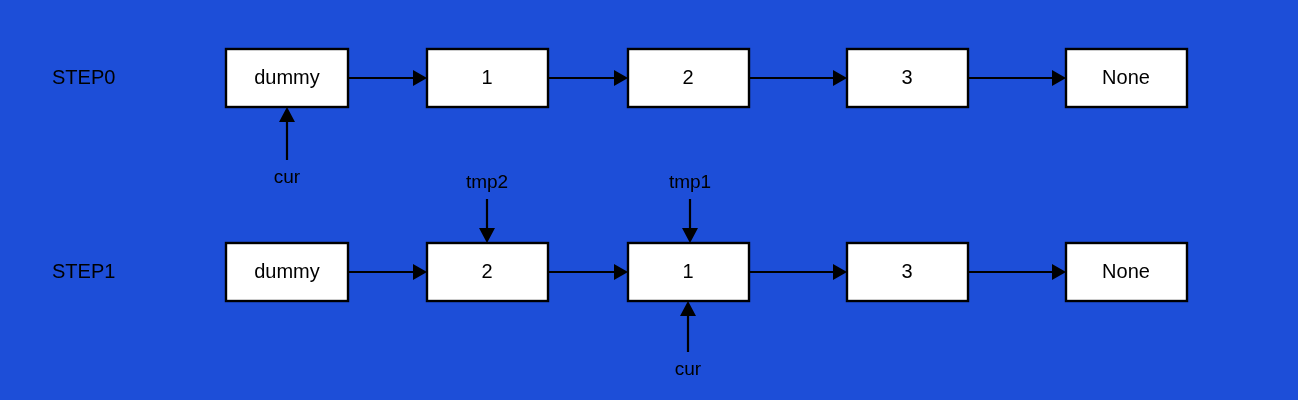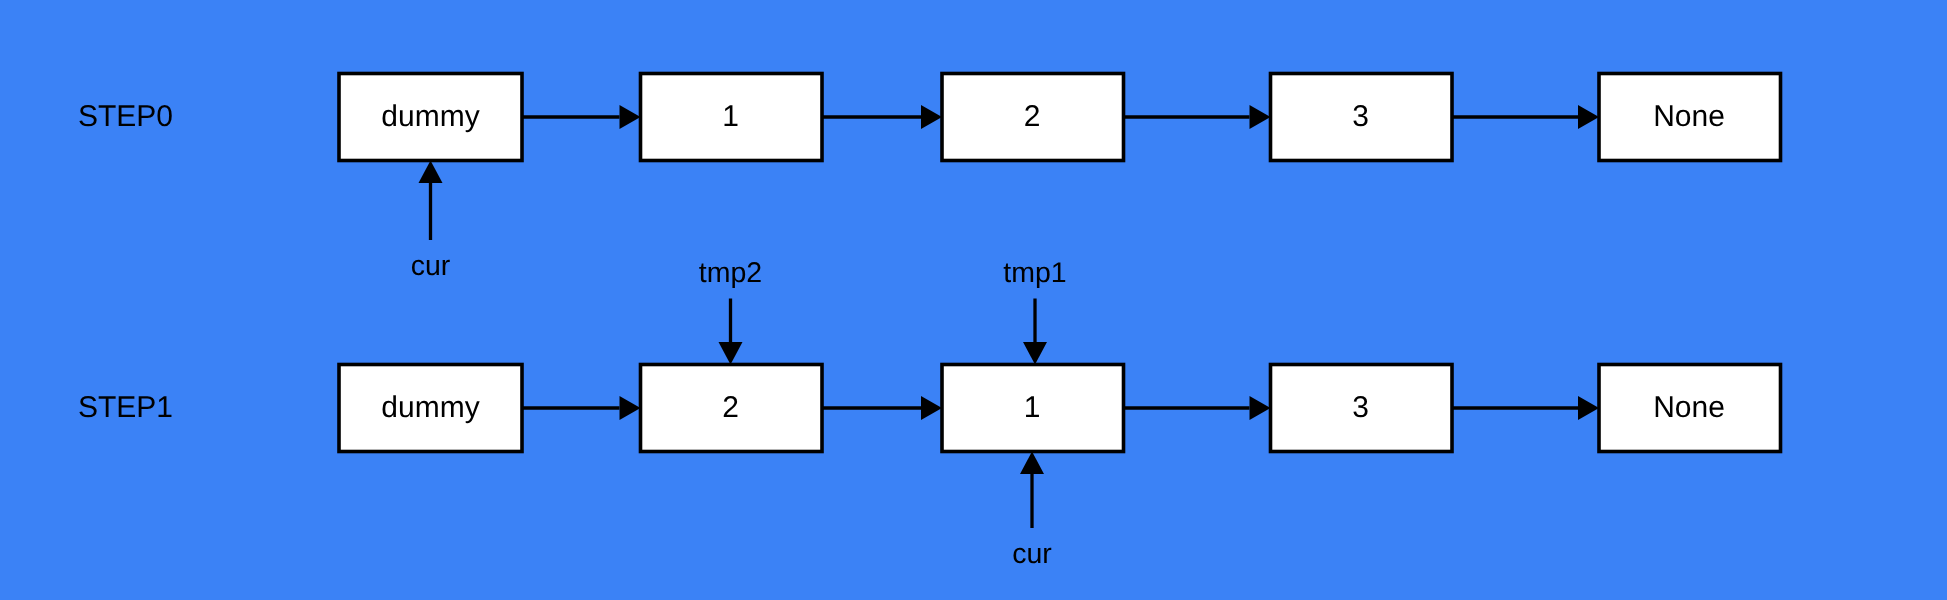--- a/index.html
+++ b/index.html
@@ -4,21 +4,21 @@
 <style>
   html, body {
     margin: 0;
     padding: 0;
     background: #ffffff;
   }
   #canvas {
     position: relative;
     width: 1298px;
     height: 400px;
-    background: #3b82f6;
+    background: #1d4ed8;
     font-family: "Liberation Sans", sans-serif;
     overflow: hidden;
   }
   svg.diagram {
     position: absolute;
     left: 0;
     top: 0;
     width: 1298px;
     height: 400px;
   }

